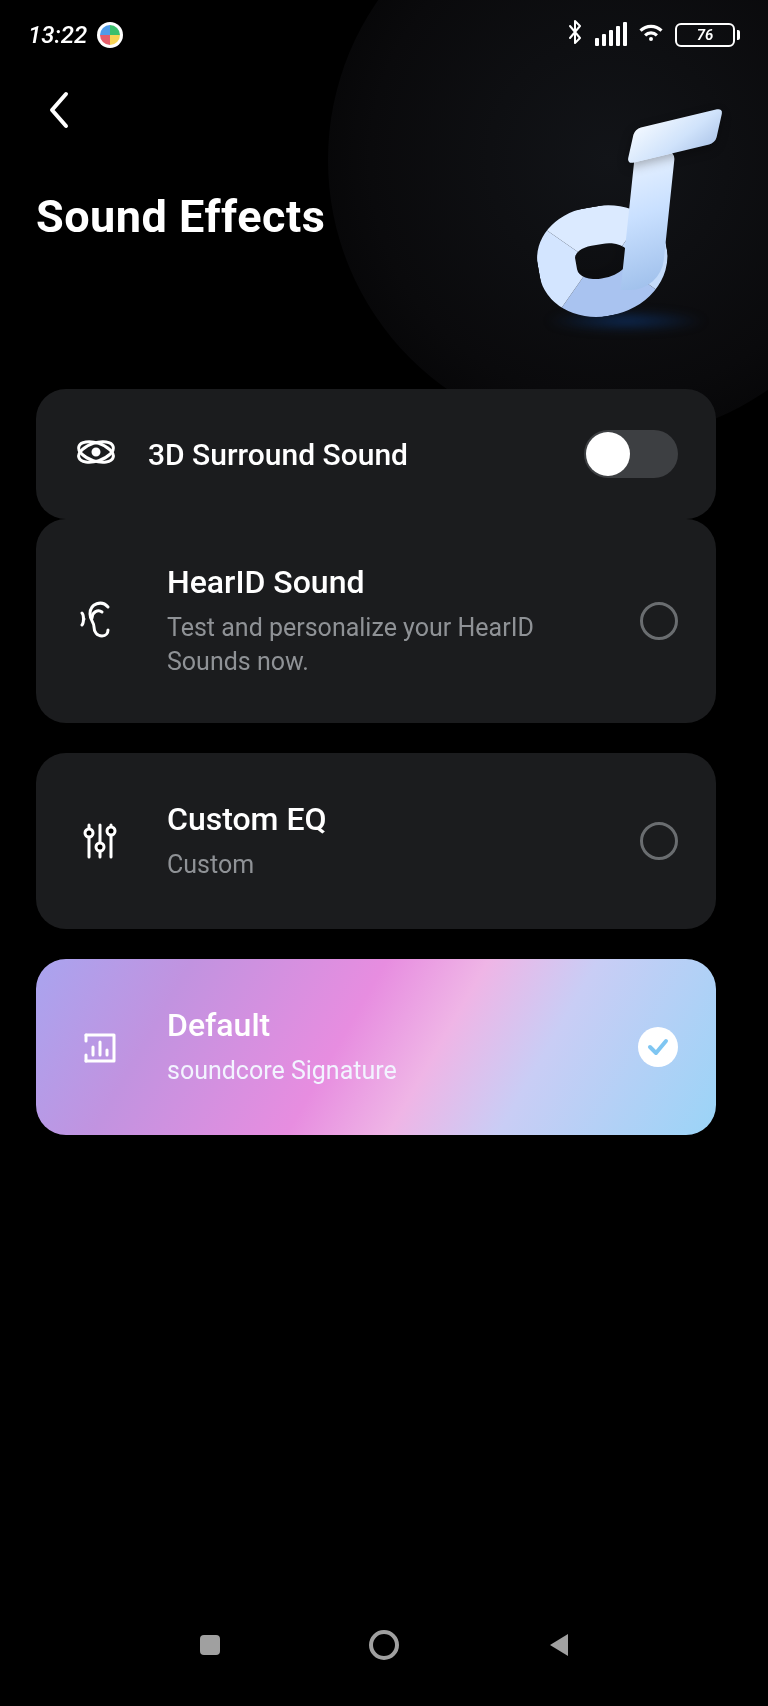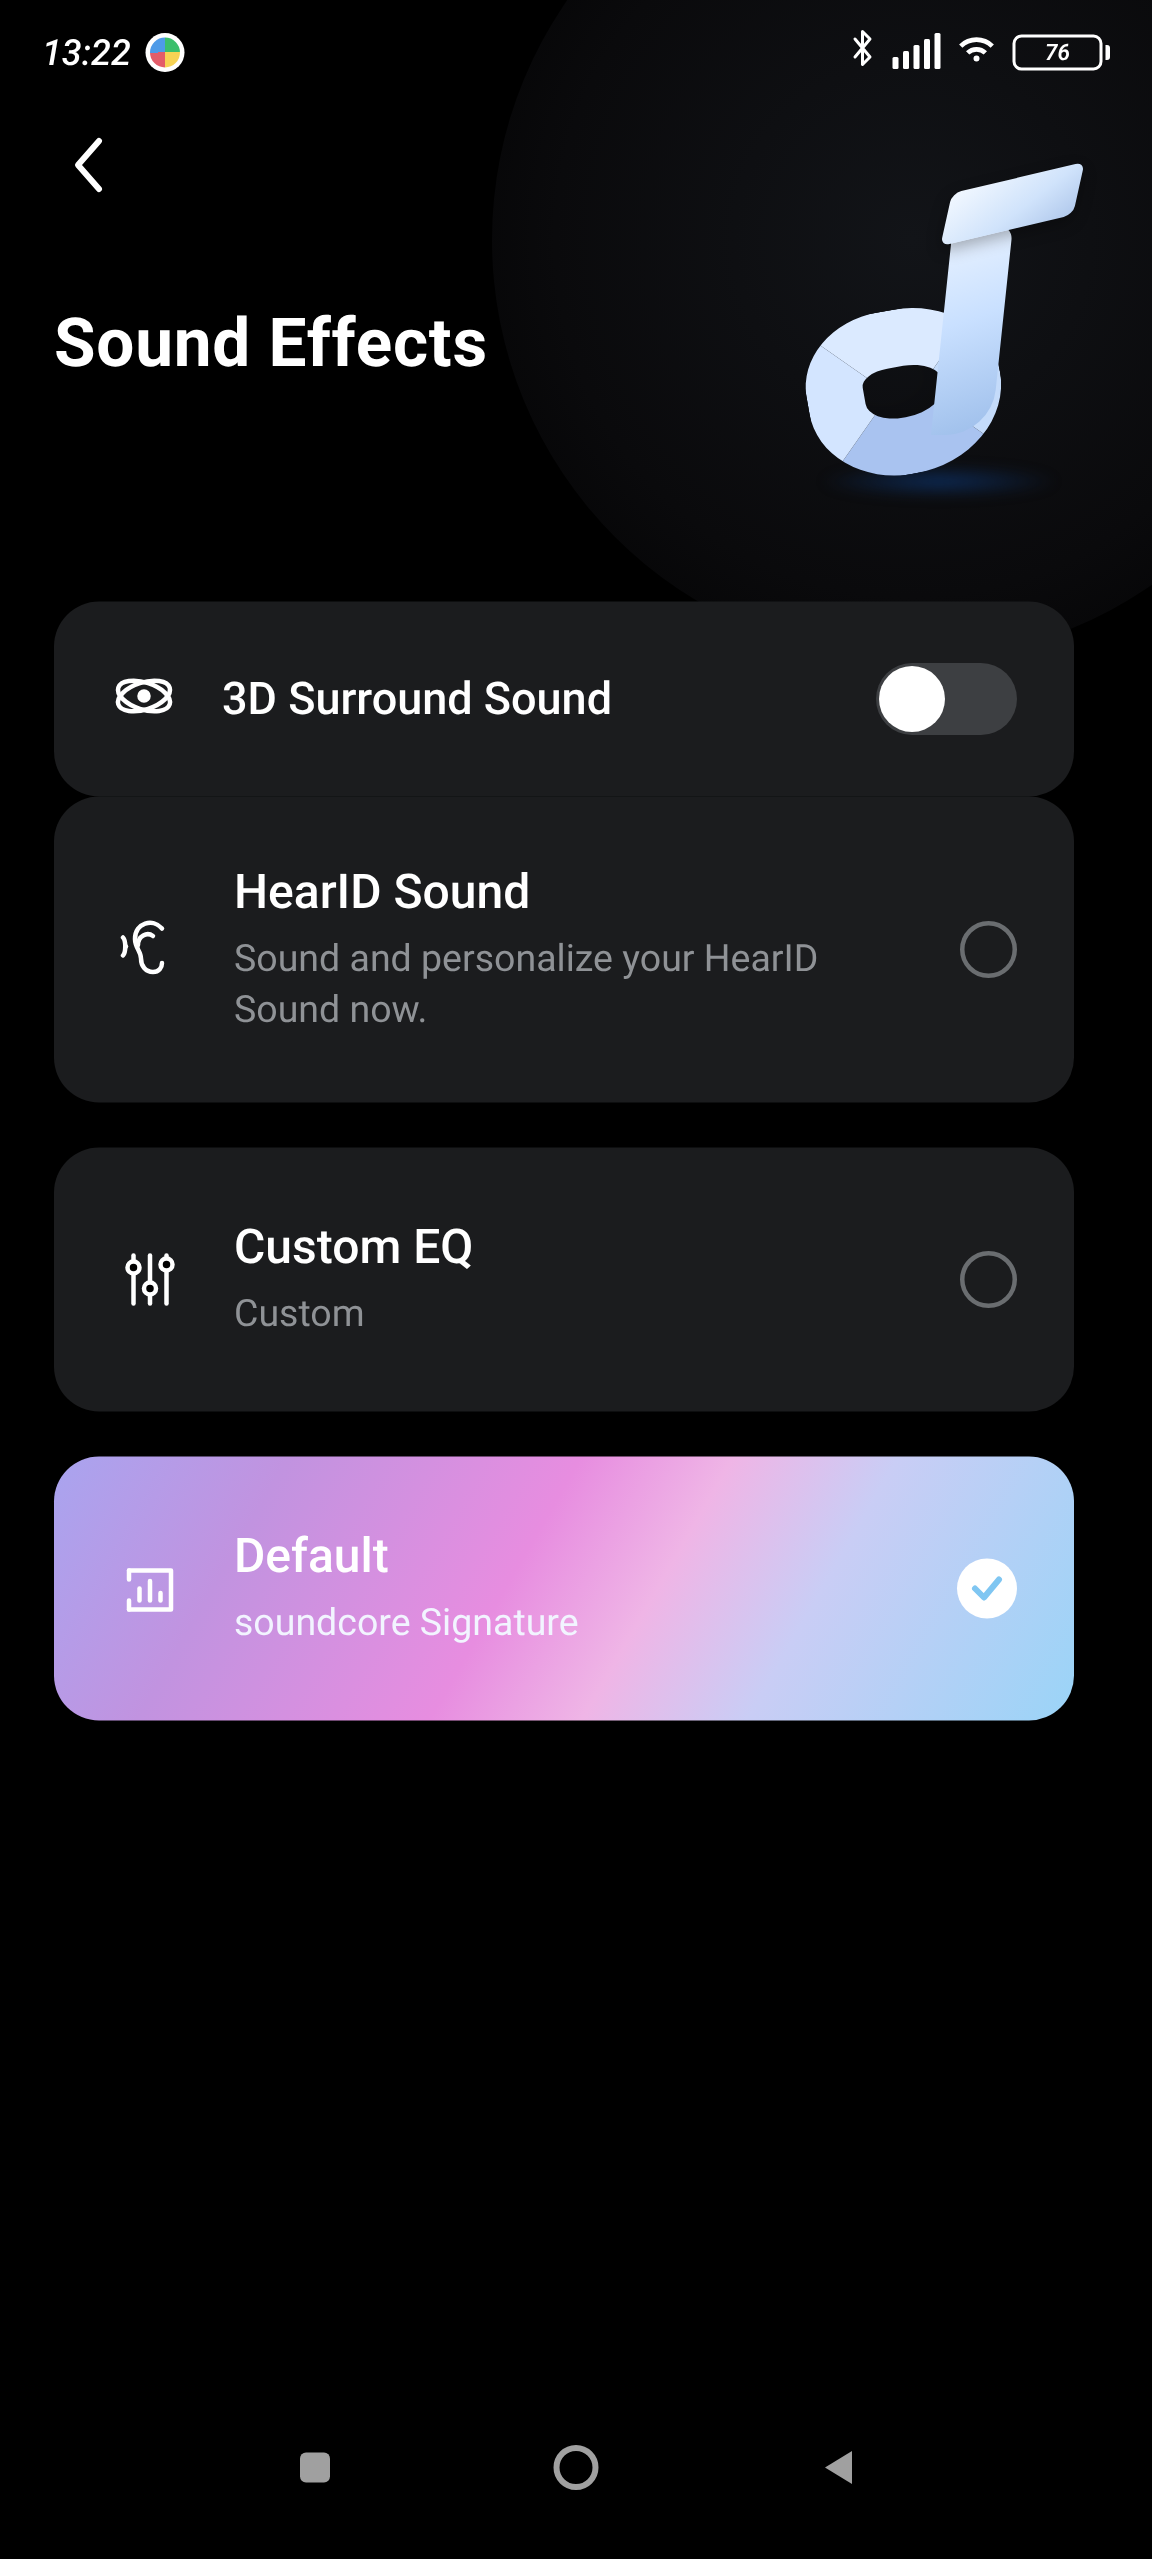--- a/index.html
+++ b/index.html
@@ -30,21 +30,21 @@
       align-items:center; justify-content:center; font-size:15px; font-weight:600; line-height:1; }
     .batt-tip { width:3px; height:10px; background:#fff; border-radius:0 2px 2px 0; margin-left:2px; }
 
     
     .back-row { position:relative; z-index:3; padding:28px 28px 0 36px; }
     .back-btn { width:44px; height:44px; display:flex; align-items:center; justify-content:center;
       cursor:pointer; }
 
     
     .title-row { position:relative; z-index:3; padding:58px 36px 0 36px; }
-    .page-title { font-size:45px; font-weight:700; letter-spacing:0.5px;margin-top:12px; }
+    .page-title { font-size:45px; font-weight:700; letter-spacing:0.5px; }
 
     
     .note-hero { position:absolute; top:126px; right:60px; width:190px; height:200px; z-index:2; }
     .note-stem { position:absolute; right:40px; top:24px; width:40px; height:140px;
       background:linear-gradient(160deg,#eaf3ff 0%,#c9e0ff 45%,#9dbeea 100%);
       border-radius:10px 10px 30px 0; transform:skewX(-6deg); }
     .note-head { position:absolute; left:20px; bottom:10px; width:130px; height:110px;
       border:38px solid; border-color:#dbeaff #c4dbfa #a9c3f0 #d3e5ff;
       border-radius:52% 58% 62% 56%; transform:rotate(-10deg);
       box-shadow:inset -8px -8px 18px rgba(0,0,0,.15); }
@@ -70,21 +70,21 @@
     .toggle .knob { position:absolute; top:2px; left:2px; width:44px; height:44px;
       background:#fff; border-radius:50%; }
 
     
     .section-label { margin:60px 4px 20px 26px; color:#7a7d81; font-size:26px; }
 
     
     .opt-card { margin-top:0; min-height:176px; padding:44px 38px; }
     .opt-card + .opt-card, .opt-card ~ .opt-card { margin-top:30px; }
     .opt-icon { width:52px; flex:0 0 52px; display:flex; align-items:center; justify-content:center; }
-    .opt-body { flex:1; display:flex; flex-direction:column; gap:10px; }
+    .opt-body { flex:1; display:flex; flex-direction:column; gap:10px;margin-left:11px; }
     .opt-title { font-size:32px; font-weight:500; }
     .opt-sub { font-size:25px; color:#8f9296; max-width:420px; line-height:1.35; }
     .radio { width:38px; height:38px; border:3px solid #6a6d70; border-radius:50%; flex:0 0 auto; }
 
     
     .opt-card.selected { background:linear-gradient(120deg,#a9a4ef 0%,#c193e0 20%,#e78de0 45%,
       #efb5e6 58%,#c9cdf5 72%,#9ad4f7 100%); }
     .opt-card.selected .opt-sub { color:#f2f4ff; }
     .check-badge { width:40px; height:40px; background:#fff; border-radius:50%;
       display:flex; align-items:center; justify-content:center; flex:0 0 auto; }
@@ -172,21 +172,21 @@
     <span class="opt-icon">
       <svg width="40" height="48" viewBox="0 0 40 48" fill="none" stroke="#fff" stroke-width="3" stroke-linecap="round" stroke-linejoin="round">
         <path d="M28 10c-6-7-18-4-18 7 0 6 4 8 4 13 0 5 3 9 8 9 4 0 6-3 6-6"></path>
         <path d="M22 15c-4-3-10 0-10 6"></path>
         <path d="M4 22c0 0 0 0 0 0"></path>
         <path d="M2 16c2 2 2 10 0 12" stroke-width="3"></path>
       </svg>
     </span>
     <div class="opt-body">
       <span class="opt-title">HearID Sound</span>
-      <span class="opt-sub">Sound and personalize your HearID Sound now.</span>
+      <span class="opt-sub">Test and personalize your HearID Sounds now.</span>
     </div>
     <div class="radio"></div>
   </div>
 
   <div class="card opt-card">
     <span class="opt-icon">
       <svg width="40" height="44" viewBox="0 0 40 44" fill="none" stroke="#fff" stroke-width="3" stroke-linecap="round">
         <line x1="9" y1="6" x2="9" y2="38"></line>
         <line x1="20" y1="6" x2="20" y2="38"></line>
         <line x1="31" y1="6" x2="31" y2="38"></line>

